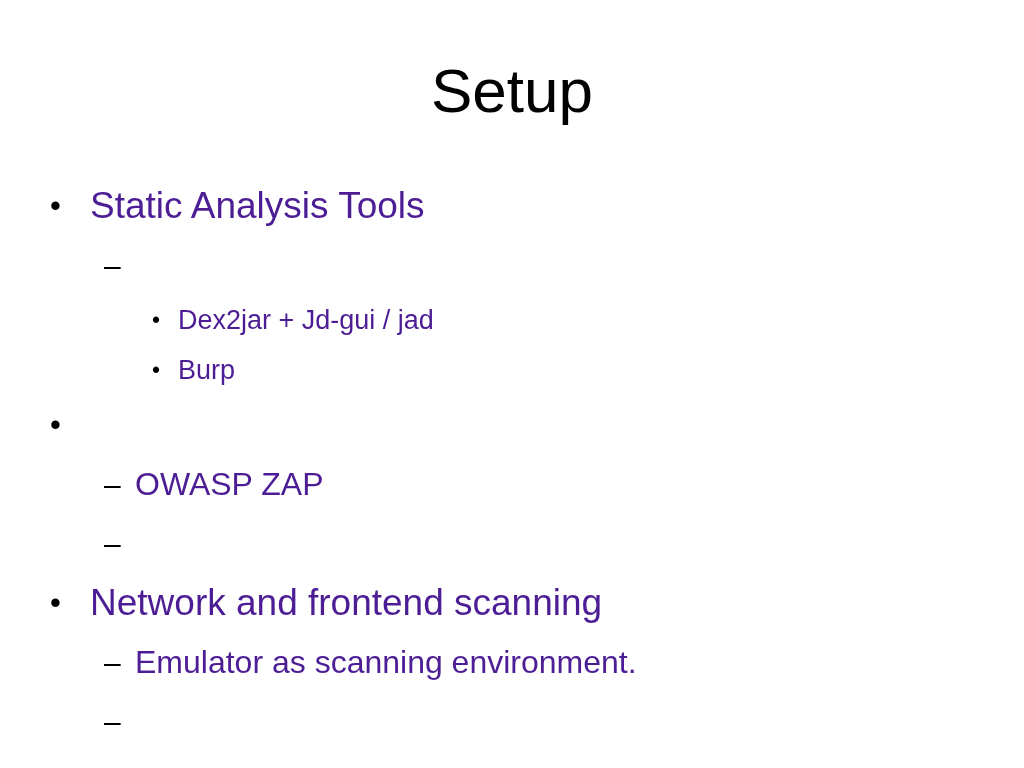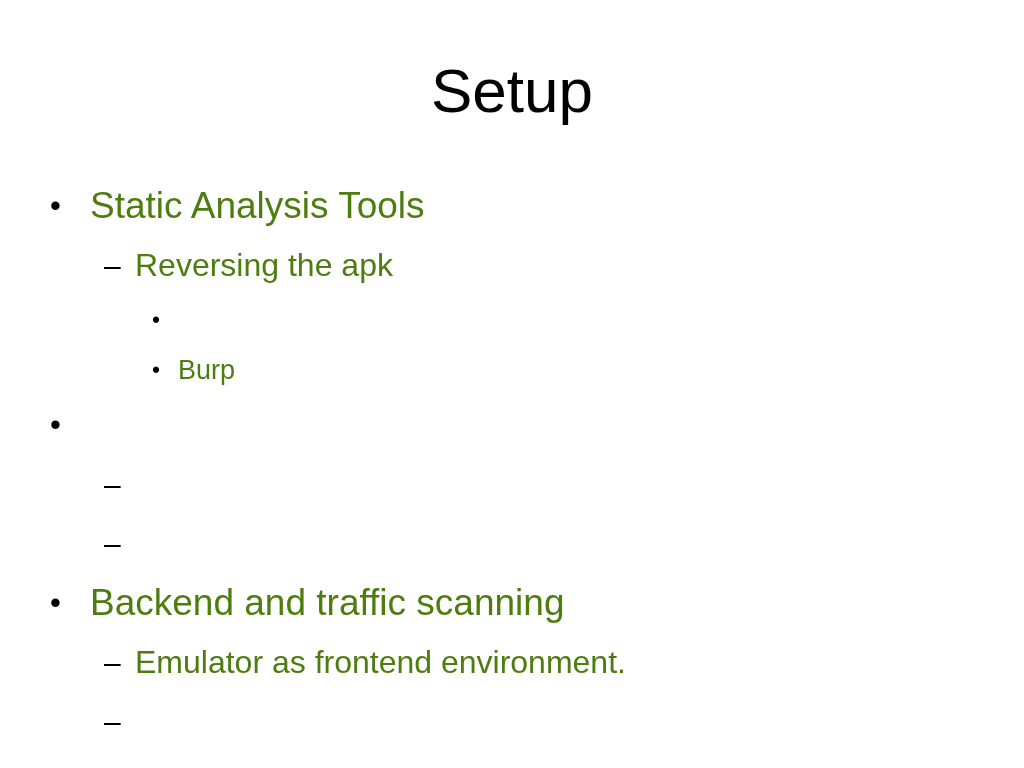--- a/index.html
+++ b/index.html
@@ -44,21 +44,21 @@
     white-space: nowrap;
   }
   .bullet-row .marker {
     position: absolute;
     display: inline-block;
     text-align: left;
     color: #000000;
   }
   .bullet-row .text {
     display: inline-block;
-    color: #4d7c0f;
+    color: #4c1d95;
   }
 
   
   .lvl1 {
     height: 60px;
     line-height: 60px;
     font-size: 37px;
     padding-left: 90px;
   }
   .lvl1 .marker {
@@ -102,52 +102,53 @@
 
   <div class="body-block">
 
     <div class="bullet-row lvl1">
       <span class="marker">•</span>
       <span class="text">Static Analysis Tools</span>
     </div>
 
     <div class="bullet-row lvl2">
       <span class="marker">–</span>
-      <span class="text">Reversing the apk</span>
     </div>
 
     <div class="bullet-row lvl3">
       <span class="marker">•</span>
+      <span class="text">Dex2jar + Jd-gui / jad</span>
     </div>
 
     <div class="bullet-row lvl3">
       <span class="marker">•</span>
       <span class="text">Burp</span>
     </div>
 
     <div class="bullet-row lvl1">
       <span class="marker">•</span>
     </div>
 
     <div class="bullet-row lvl2">
       <span class="marker">–</span>
+      <span class="text">OWASP ZAP</span>
     </div>
 
     <div class="bullet-row lvl2">
       <span class="marker">–</span>
     </div>
 
     <div class="bullet-row lvl1">
       <span class="marker">•</span>
-      <span class="text">Backend and traffic scanning</span>
+      <span class="text">Network and frontend scanning</span>
     </div>
 
     <div class="bullet-row lvl2">
       <span class="marker">–</span>
-      <span class="text">Emulator as frontend environment.</span>
+      <span class="text">Emulator as scanning environment.</span>
     </div>
 
     <div class="bullet-row lvl2">
       <span class="marker">–</span>
     </div>
 
   </div>
 </div>
 
 </body></html>

